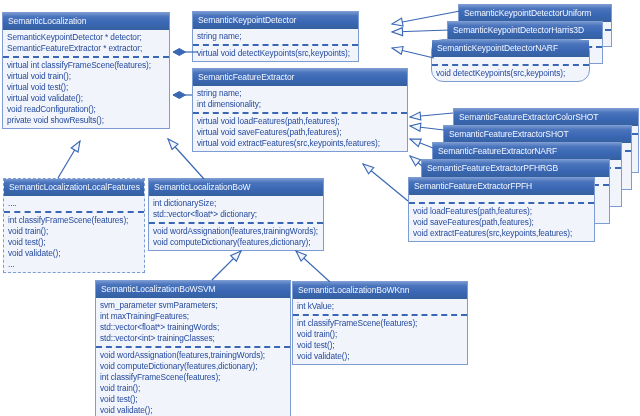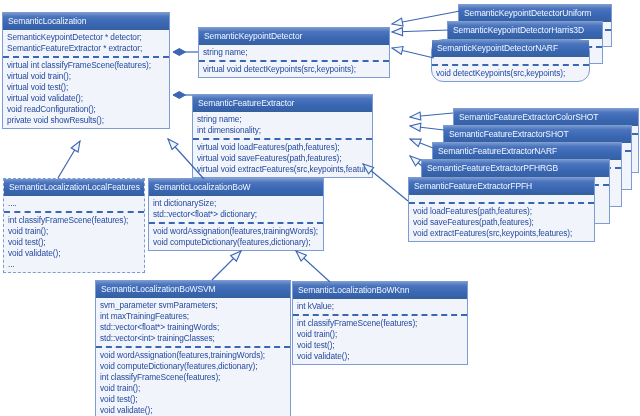--- a/index.html
+++ b/index.html
@@ -24,25 +24,25 @@
   }
   .uml-methods{border-top:2px dashed var(--line,#4a74c4);}
   .uml-row{
     color:var(--text,#24499e);font-size:8.3px;line-height:11px;
     white-space:nowrap;overflow:hidden;letter-spacing:-0.1px;
   }
   .wires{position:absolute;left:0;top:0;width:640px;height:416px;z-index:50;pointer-events:none;}
 
   
   #box-semantic-localization{left:2px;top:12px;width:168px;}
-  #box-semantic-keypoint-detector{left:198px;top:11px;width:192px;margin-top:16px;}
+  #box-semantic-keypoint-detector{left:192px;top:11px;width:167px;}
   #box-skd-uniform{left:458px;top:4px;width:154px;}
   #box-skd-harris3d{left:447px;top:21px;width:156px;}
   #box-skd-narf{left:431px;top:39px;width:159px;border-radius:12px;}
-  #box-semantic-feature-extractor{left:192px;top:94px;width:181px;}
+  #box-semantic-feature-extractor{left:192px;top:68px;width:216px;}
   #box-sfe-colorshot{left:453px;top:108px;width:186px;}
   #box-sfe-shot{left:443px;top:125px;width:189px;}
   #box-sfe-narf{left:432px;top:142px;width:190px;}
   #box-sfe-pfhrgb{left:421px;top:159px;width:189px;}
   #box-sfe-fpfh{left:408px;top:177px;width:187px;}
   #box-sl-local-features{left:3px;top:178px;width:142px;}
   #box-sl-bow{left:148px;top:178px;width:176px;}
   #box-sl-bow-svm{left:95px;top:280px;width:196px;}
   #box-sl-bow-knn{left:292px;top:281px;width:176px;}
 </style>

